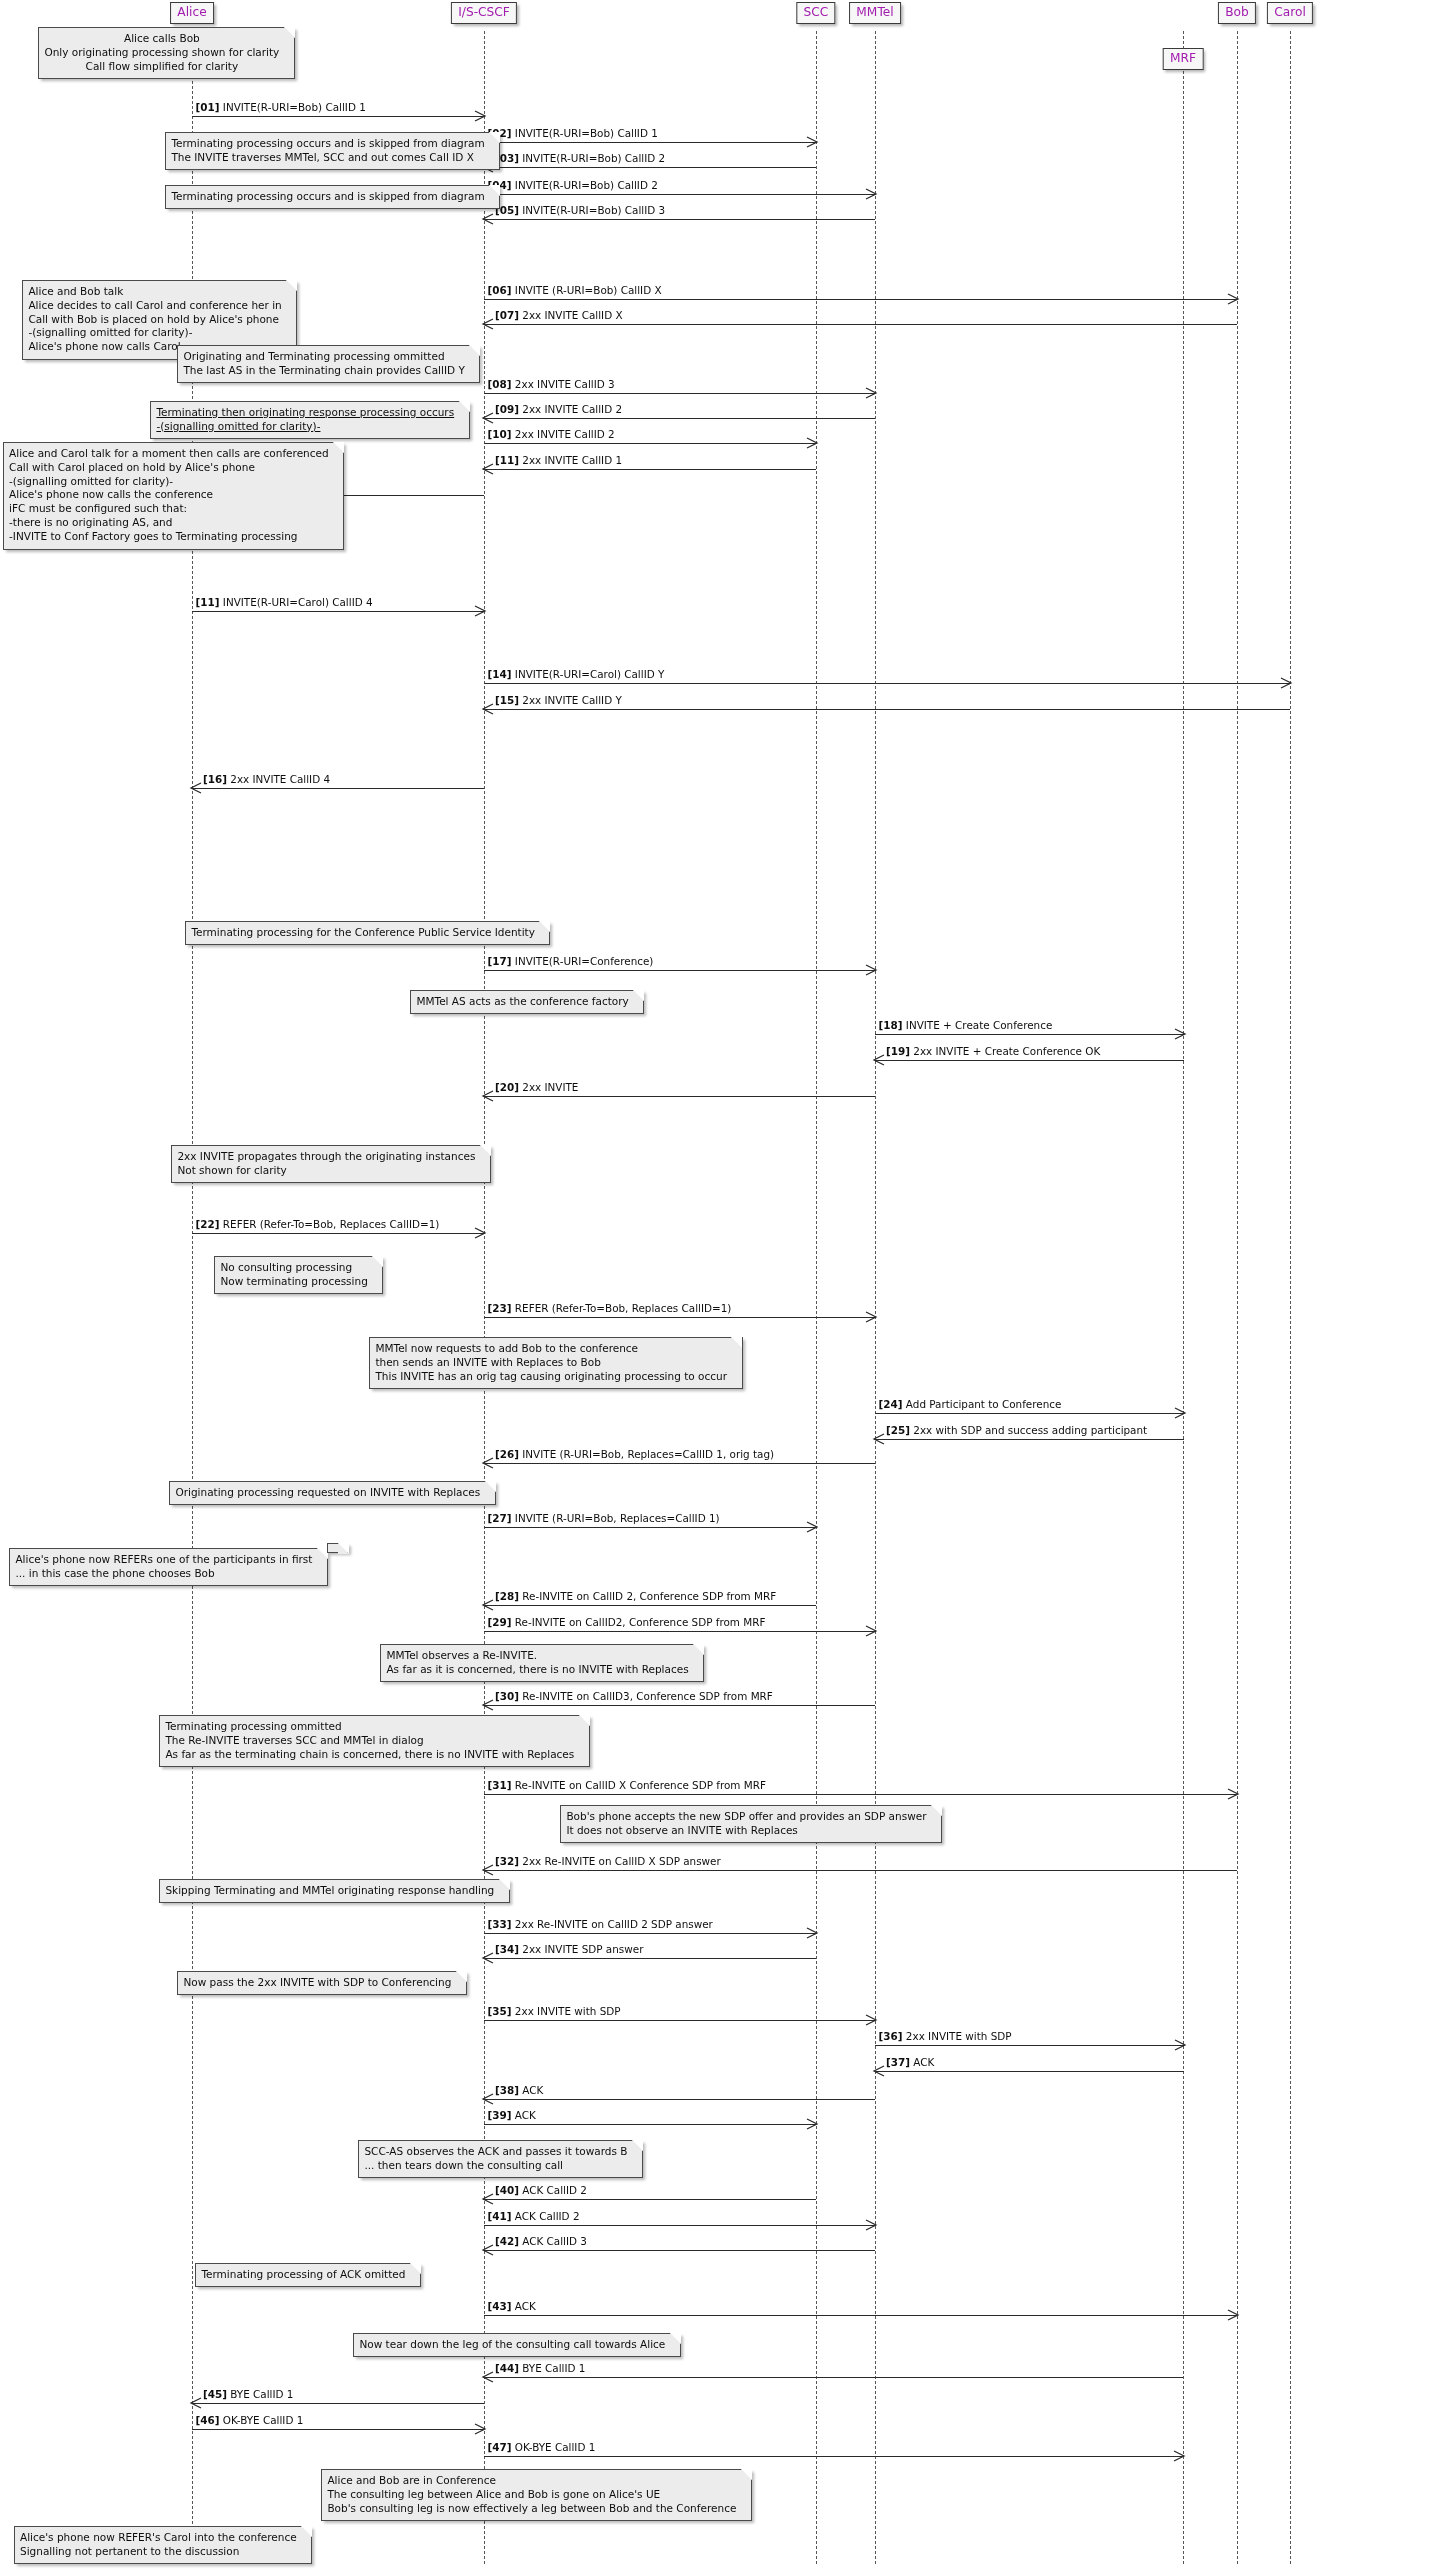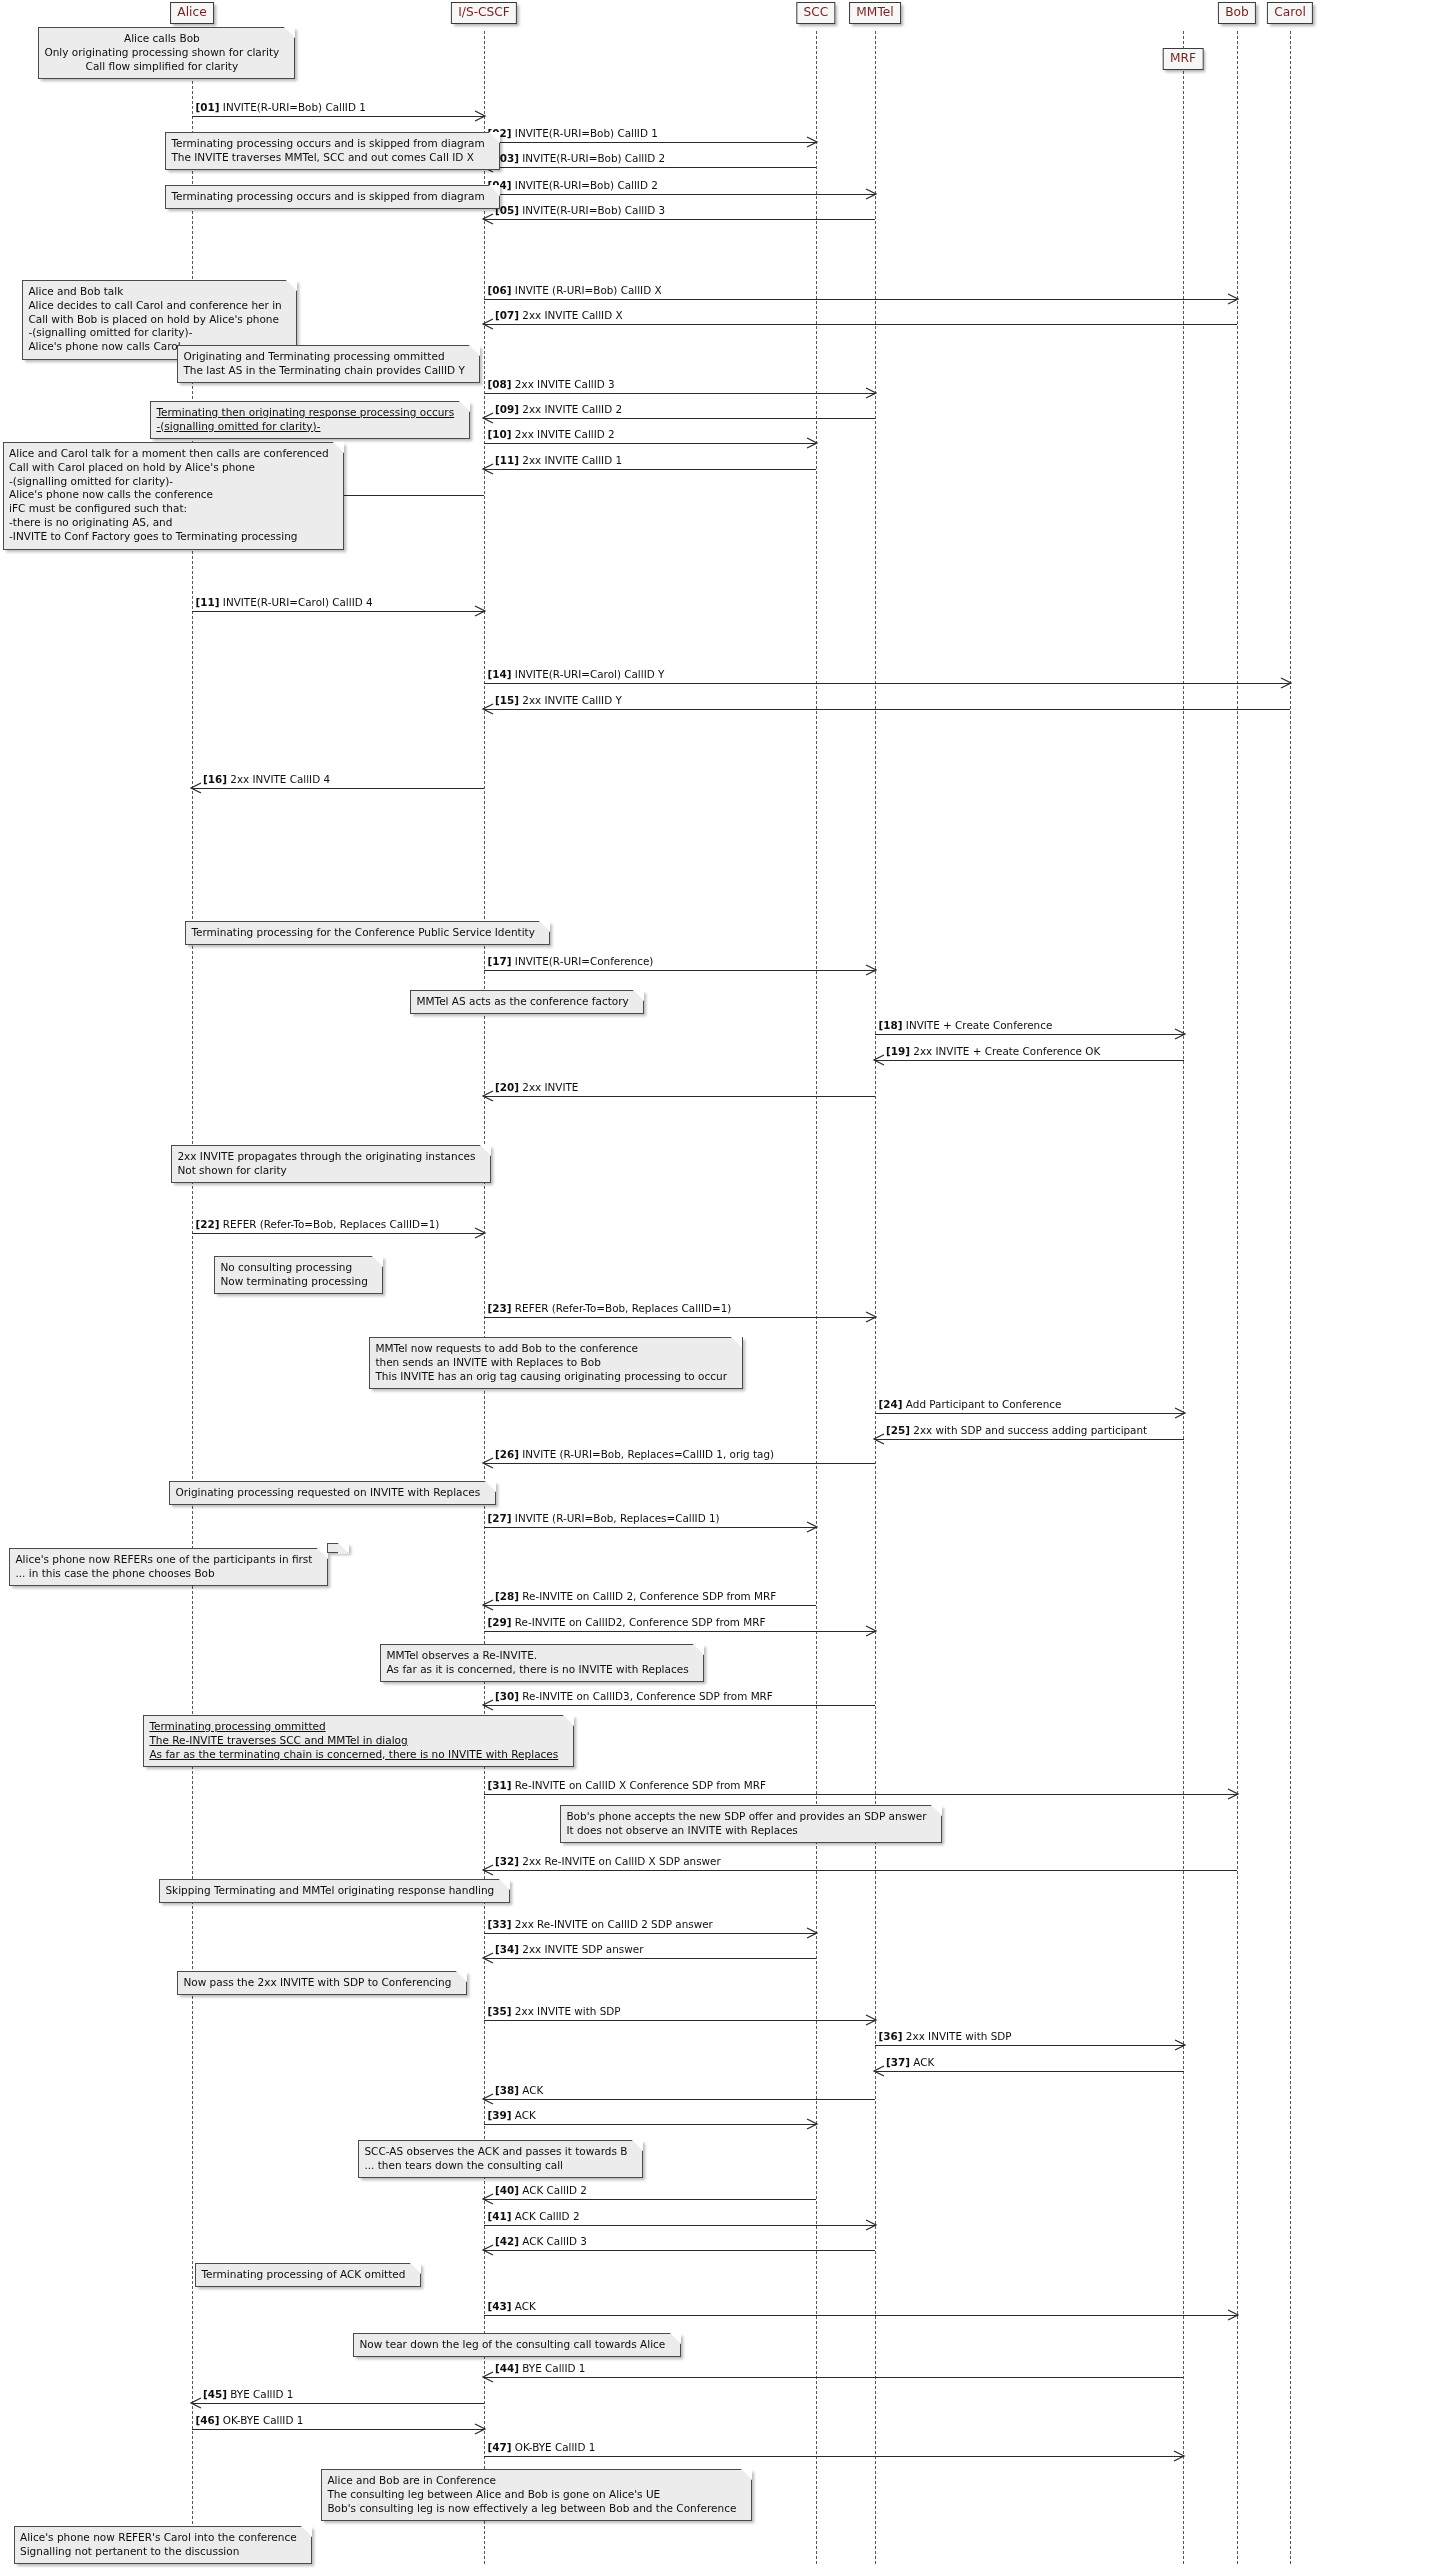--- a/index.html
+++ b/index.html
@@ -7,21 +7,21 @@
   #diagram{position:relative;width:1450px;height:2576px;background:#ffffff;overflow:hidden;}
 
   
   .lifeline{position:absolute;width:0;border-left:0.9px dashed #55555a;top:31px;height:2533px;}
 
   
   .participant{
     position:absolute;top:1.8px;
     background:#f7f7f7;border:1.4px solid #3a3a3a;
     box-shadow:2.7px 2.7px 2.7px rgba(0,0,0,.30);
-    font-size:12.2px;color:#7f1d1d;
+    font-size:12.2px;color:#a21caf;
     padding:2.7px 6.3px 3.6px 6.3px;
     white-space:nowrap;line-height:1.15;
     transform:translateX(-50%);
     text-align:center;
   }
 
   
   .msg{position:absolute;height:0;}
   .msg .line{
     position:absolute;left:0;right:0;top:0;
@@ -543,21 +543,21 @@
 ... in this case the phone chooses Bob</div><div class="foldcut"></div><div class="fold2"></div></div>
       <div class="note" style="left: 214px; top: 1256px;"><div>No consulting processing
 Now terminating processing</div><div class="foldcut"></div><div class="fold2"></div></div>
       <div class="note" style="left: 369px; top: 1337px;"><div>MMTel now requests to add Bob to the conference
 then sends an INVITE with Replaces to Bob
 This INVITE has an orig tag causing originating processing to occur</div><div class="foldcut"></div><div class="fold2"></div></div>
       <div class="note" style="left: 169px; top: 1481px;"><div>Originating processing requested on INVITE with Replaces</div><div class="foldcut"></div><div class="fold2"></div></div>
       <div class="note" style="left: 327px; top: 1543px;"><div class="foldcut"></div><div class="fold2"></div></div>
       <div class="note" style="left: 380px; top: 1644px;"><div>MMTel observes a Re-INVITE.
 As far as it is concerned, there is no INVITE with Replaces</div><div class="foldcut"></div><div class="fold2"></div></div>
-      <div class="note" style="left: 143px; top: 1715px; text-decoration: underline;"><div>Terminating processing ommitted
+      <div class="note" style="left: 159px; top: 1715px;"><div>Terminating processing ommitted
 The Re-INVITE traverses SCC and MMTel in dialog
 As far as the terminating chain is concerned, there is no INVITE with Replaces</div><div class="foldcut"></div><div class="fold2"></div></div>
       <div class="note" style="left: 560px; top: 1805px;"><div>Bob's phone accepts the new SDP offer and provides an SDP answer
 It does not observe an INVITE with Replaces</div><div class="foldcut"></div><div class="fold2"></div></div>
       <div class="note" style="left: 159px; top: 1879px;"><div>Skipping Terminating and MMTel originating response handling</div><div class="foldcut"></div><div class="fold2"></div></div>
       <div class="note" style="left: 177px; top: 1971px;"><div>Now pass the 2xx INVITE with SDP to Conferencing</div><div class="foldcut"></div><div class="fold2"></div></div>
       <div class="note" style="left: 358px; top: 2140px;"><div>SCC-AS observes the ACK and passes it towards B
 ... then tears down the consulting call</div><div class="foldcut"></div><div class="fold2"></div></div>
       <div class="note" style="left: 195px; top: 2263px;"><div>Terminating processing of ACK omitted</div><div class="foldcut"></div><div class="fold2"></div></div>
       <div class="note" style="left: 353px; top: 2333px;"><div>Now tear down the leg of the consulting call towards Alice</div><div class="foldcut"></div><div class="fold2"></div></div>

